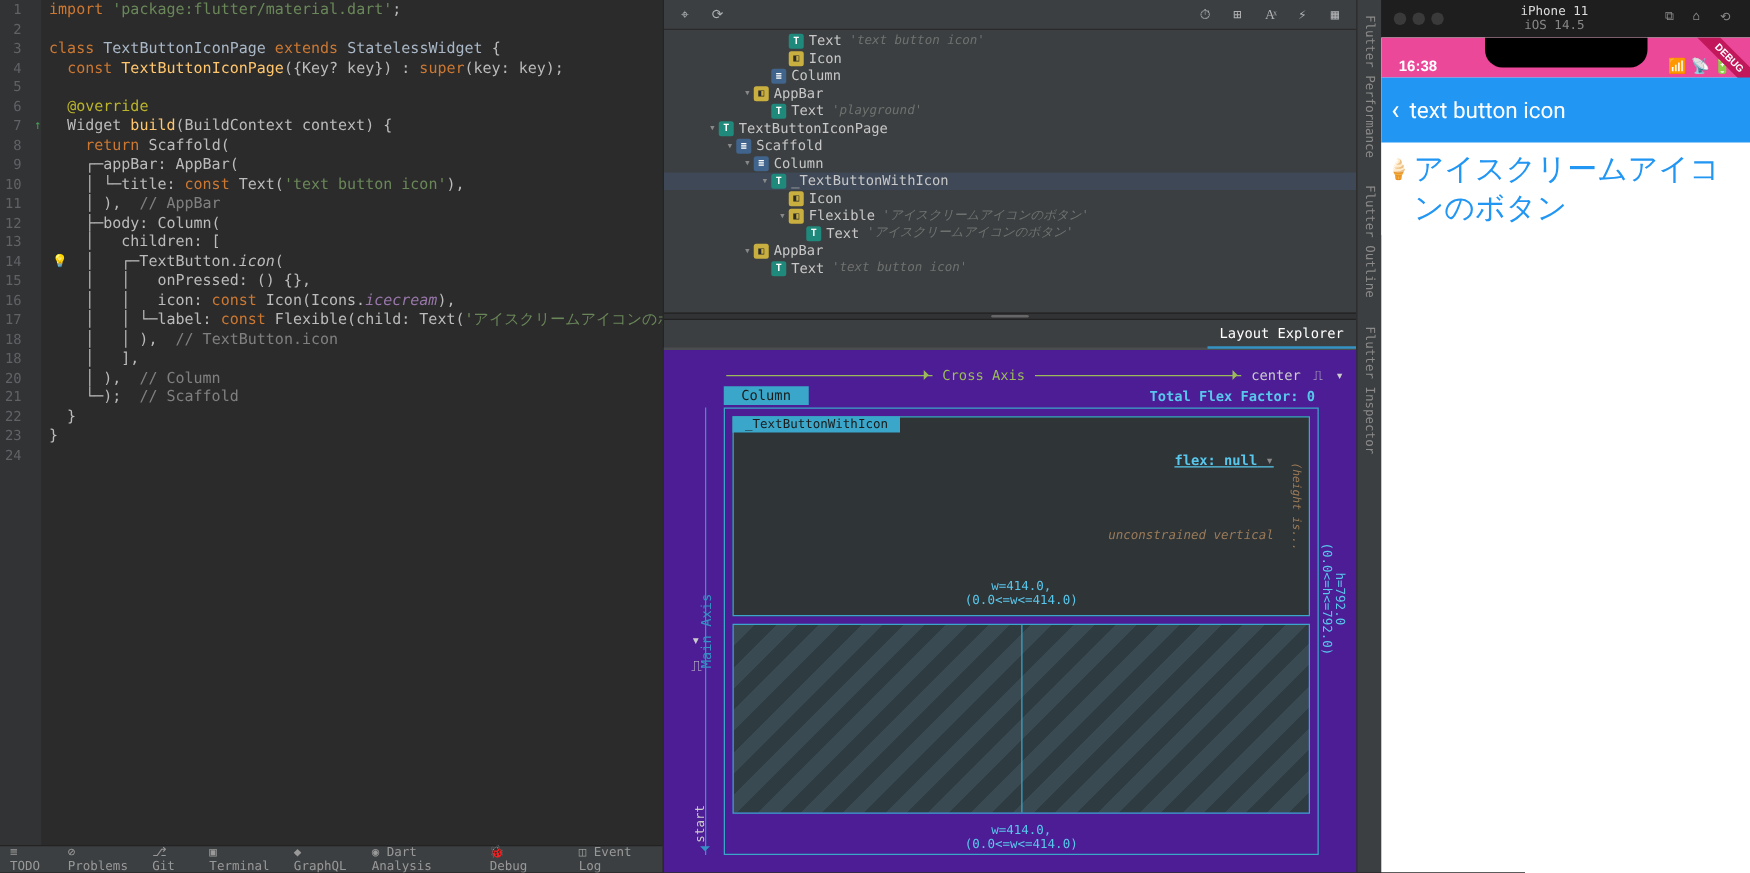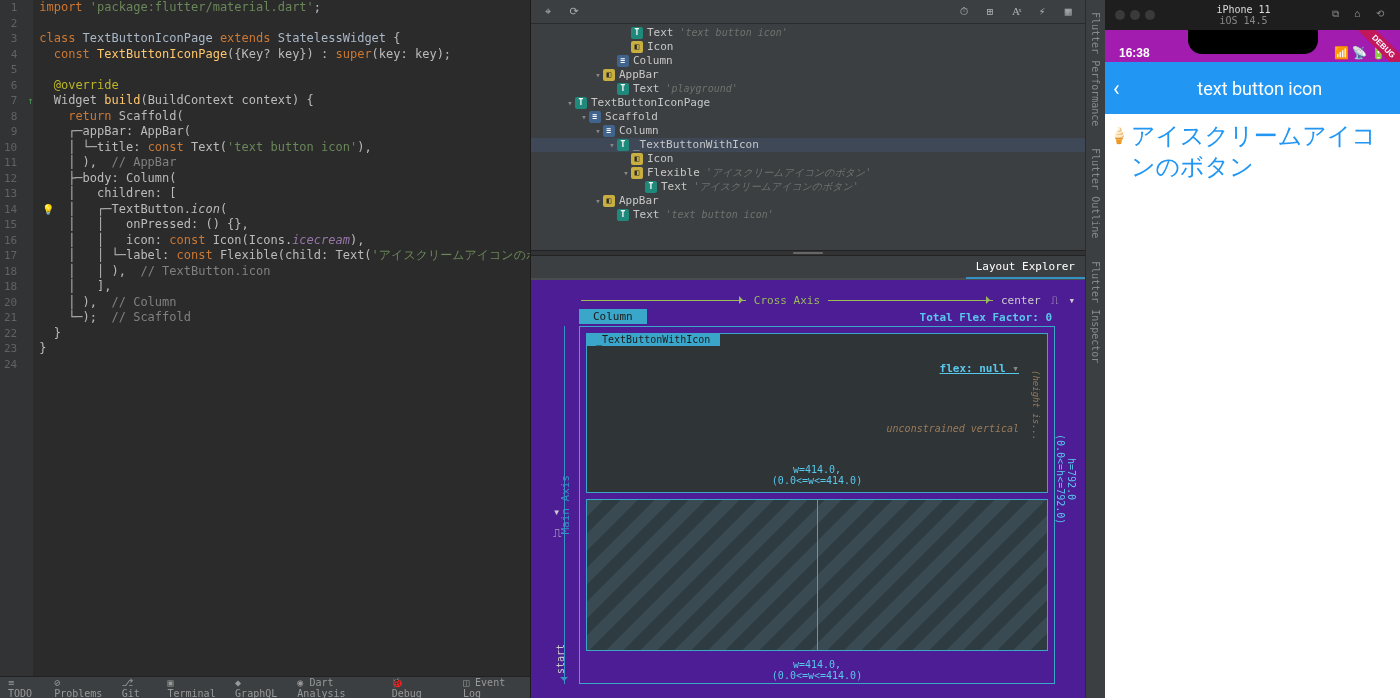--- a/index.html
+++ b/index.html
@@ -269,21 +269,21 @@
 .sim-title .dev { flex: 1; text-align: center; line-height: 1.1; }
 .sim-tb-icon { width: 14px; height: 14px; color: #888; }
 .device {
   flex: 1;
   background: #fff;
   position: relative;
   overflow: hidden;
 }
 .statusbar {
   height: 32px;
-  background: #a21caf;
+  background: #ec4899;
   display: flex;
   align-items: flex-end;
   padding: 18px 14px 2px;
   color: #fff;
   font-size: 12px;
   font-weight: 600;
   justify-content: space-between;
   font-family: -apple-system, sans-serif;
 }
 .notch {
@@ -295,21 +295,21 @@
   height: 52px;
   background: #2196f3;
   display: flex;
   align-items: center;
   color: #fff;
   font-family: -apple-system, 'Roboto', sans-serif;
   padding: 0 8px;
   position: relative;
 }
 .appbar .back { font-size: 22px; margin-right: 8px; }
-.appbar .title { flex: 1; text-align: center; font-size: 18px; }
+.appbar .title { flex: 1; font-size: 18px; }
 .debug-banner {
   position: absolute; top: 0; right: 0;
   width: 54px; height: 54px;
   overflow: hidden;
 }
 .debug-banner::after {
   content: "DEBUG";
   position: absolute;
   top: 10px; right: -20px;
   background: #c2185b;

